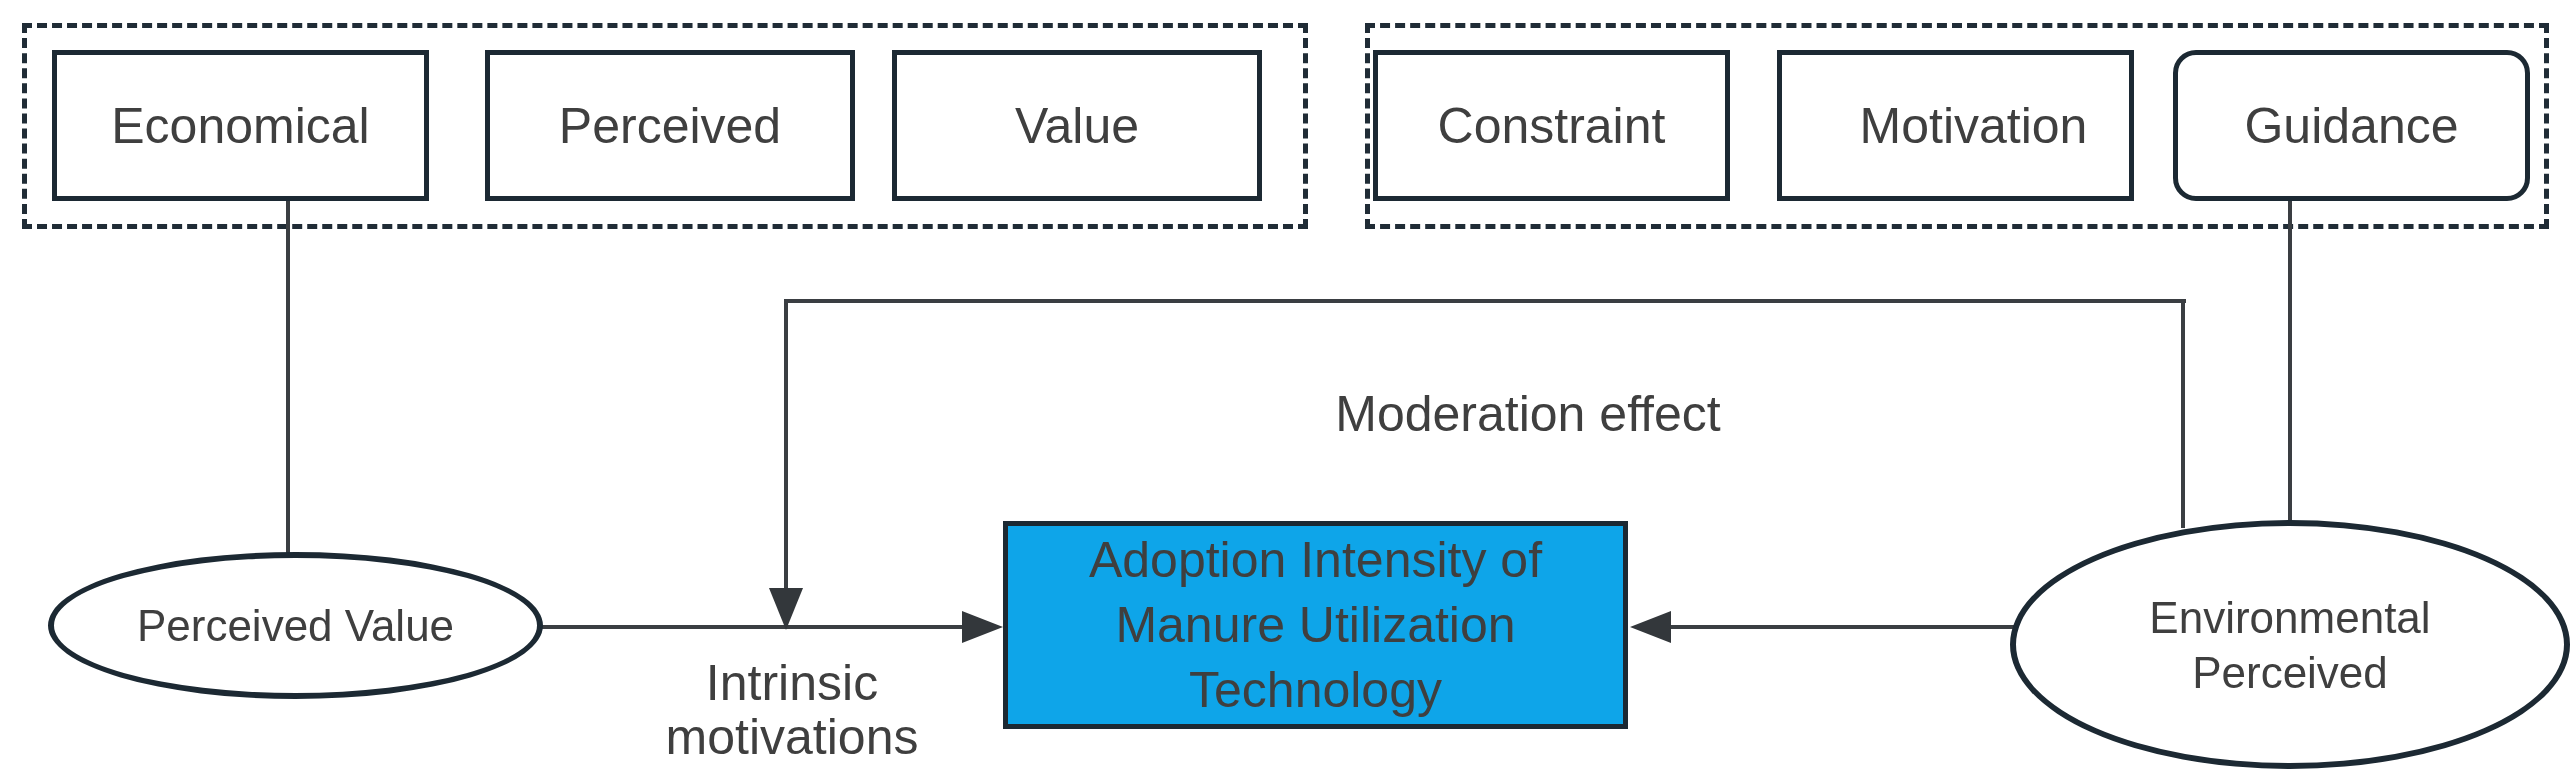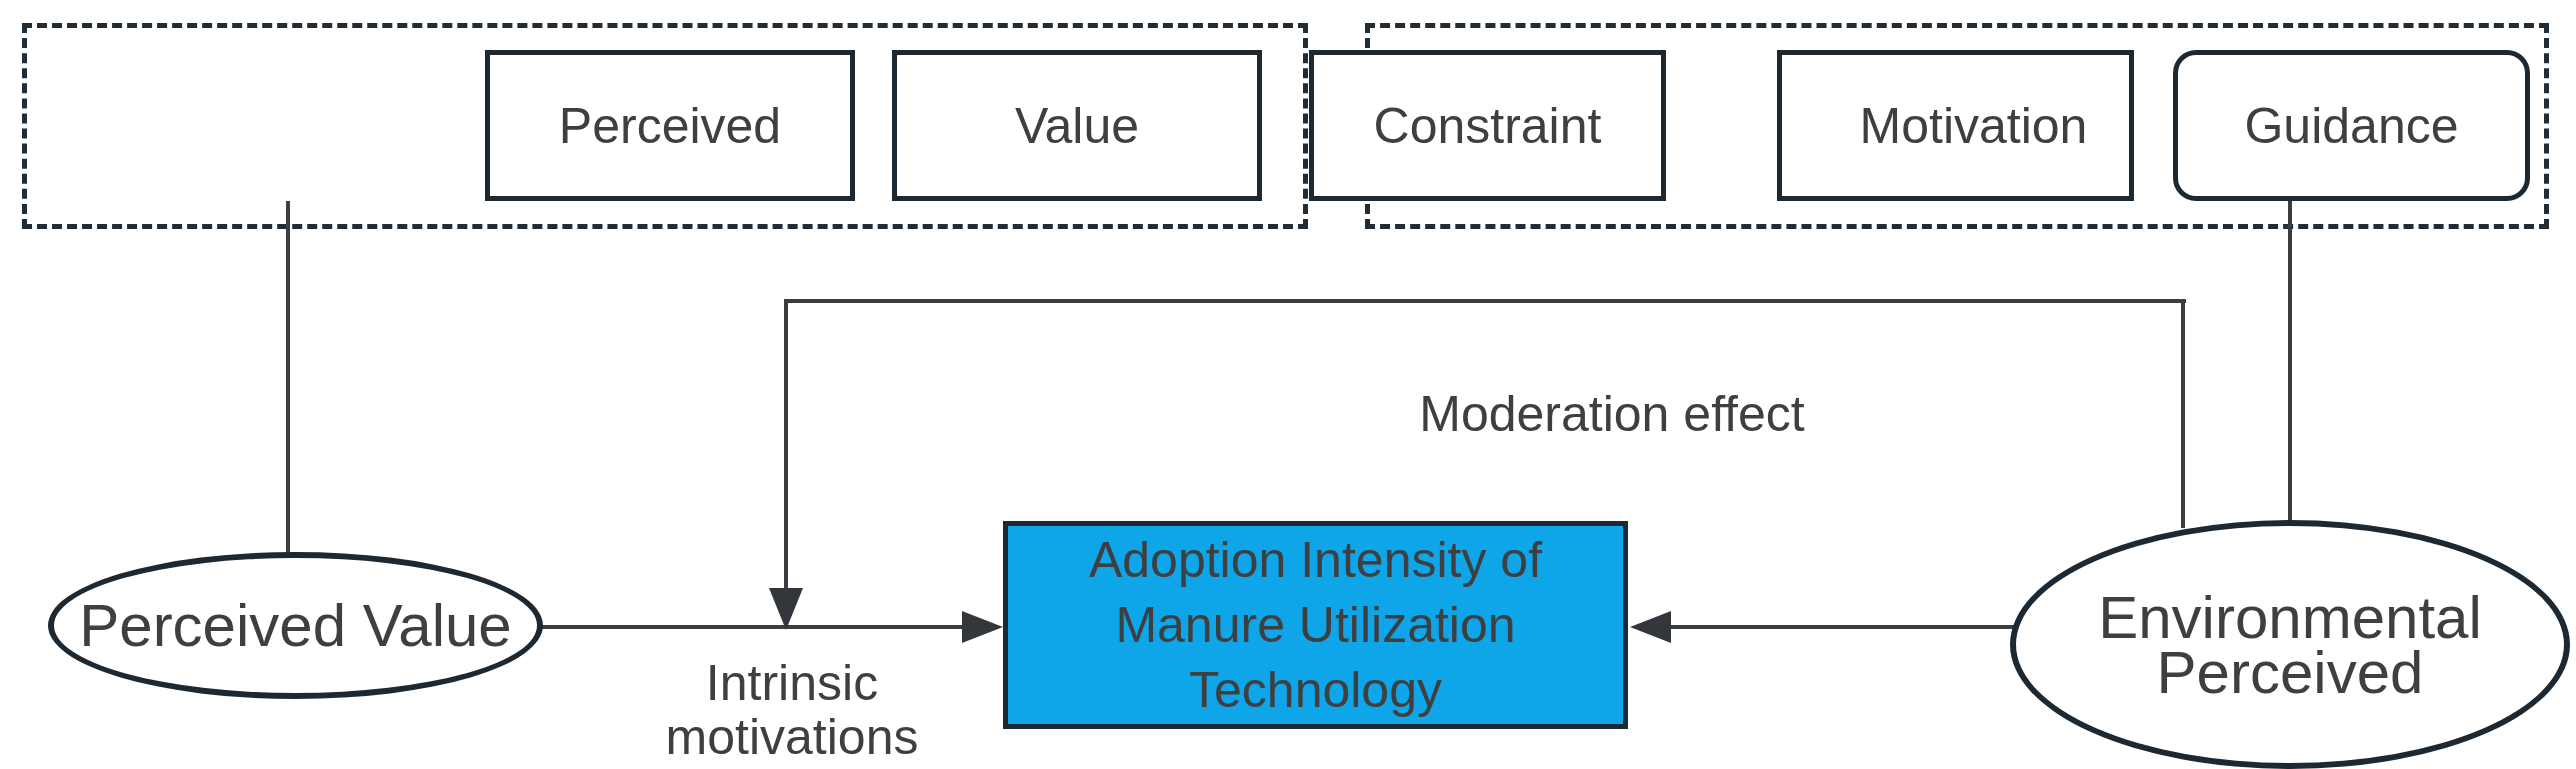--- a/index.html
+++ b/index.html
@@ -12,28 +12,28 @@
   #group-left{left:22px;top:23px;width:1286px;height:206px;}
   #group-right{left:1365px;top:23px;width:1184px;height:206px;}
 
   
   .dim-box{position:absolute;top:50px;height:151px;border:5.6px solid #1c2933;background:#ffffff;
            display:flex;align-items:center;justify-content:center;
            font-size:50px;color:#3f3f3f;white-space:nowrap;}
   #box-economical{left:52px;width:377px;}
   #box-ecological{left:485px;width:370px;}
   #box-social{left:892px;width:370px;}
-  #box-constraint{left:1309px;width:357px;}
+  #box-constraint{left:1373px;width:357px;}
   #box-motivation{left:1777px;width:357px;padding-left:36px;}
   #box-guidance{left:2173px;width:357px;border-radius:23px;}
 
   
   .ellipse{position:absolute;border:6.8px solid #1c2933;border-radius:50%;background:#ffffff;
            display:flex;flex-direction:column;align-items:center;justify-content:center;
-           font-size:60px;color:#3f3f3f;text-align:center;line-height:55px;white-space:nowrap;}
+           font-size:44px;color:#3f3f3f;text-align:center;line-height:55px;white-space:nowrap;}
   #ellipse-perceived{left:48px;top:552px;width:495px;height:147px;}
   #ellipse-regulation{left:2010px;top:520px;width:560px;height:249px;}
 
   
   #box-adoption{position:absolute;left:1003px;top:521px;width:625px;height:208px;
                 border:5.6px solid #1c2933;background:#0ea5e9;
                 display:flex;flex-direction:column;align-items:center;justify-content:center;
                 font-size:50px;color:#3f3f3f;text-align:center;line-height:65px;white-space:nowrap;}
 
   
@@ -51,30 +51,31 @@
   #arrowhead-right{left:962px;top:611px;border-left:41px solid #33373b;
                    border-top:16px solid transparent;border-bottom:16px solid transparent;}
   #arrowhead-left{left:1630px;top:611px;border-right:41px solid #33373b;
                   border-top:16px solid transparent;border-bottom:16px solid transparent;}
   #arrowhead-down{left:769px;top:588px;border-top:42px solid #33373b;
                   border-left:17px solid transparent;border-right:17px solid transparent;}
 
   
   .lbl{position:absolute;transform:translate(-50%,-50%);font-size:50px;color:#3f3f3f;
        text-align:center;line-height:54px;white-space:nowrap;}
-  #label-moderation{left:1612px;top:414px;}
+  #label-moderation{left:1528px;top:414px;}
   #label-intrinsic{left:792px;top:710px;}
   #label-external{left:1826px;top:711px;}
 </style>
 </head>
 <body>
 
 <div id="canvas">
 
   <div class="group" id="group-left"></div>
+  <div class="dim-box" id="box-economical">Economical</div>
   <div class="dim-box" id="box-ecological">Perceived</div>
   <div class="dim-box" id="box-social">Value</div>
 
   <div class="group" id="group-right"></div>
   <div class="dim-box" id="box-constraint">Constraint</div>
   <div class="dim-box" id="box-motivation">Motivation</div>
   <div class="dim-box" id="box-guidance">Guidance</div>
 
   <div class="line" id="line-econ-perceived"></div>
   <div class="line" id="line-guidance-regulation"></div>

